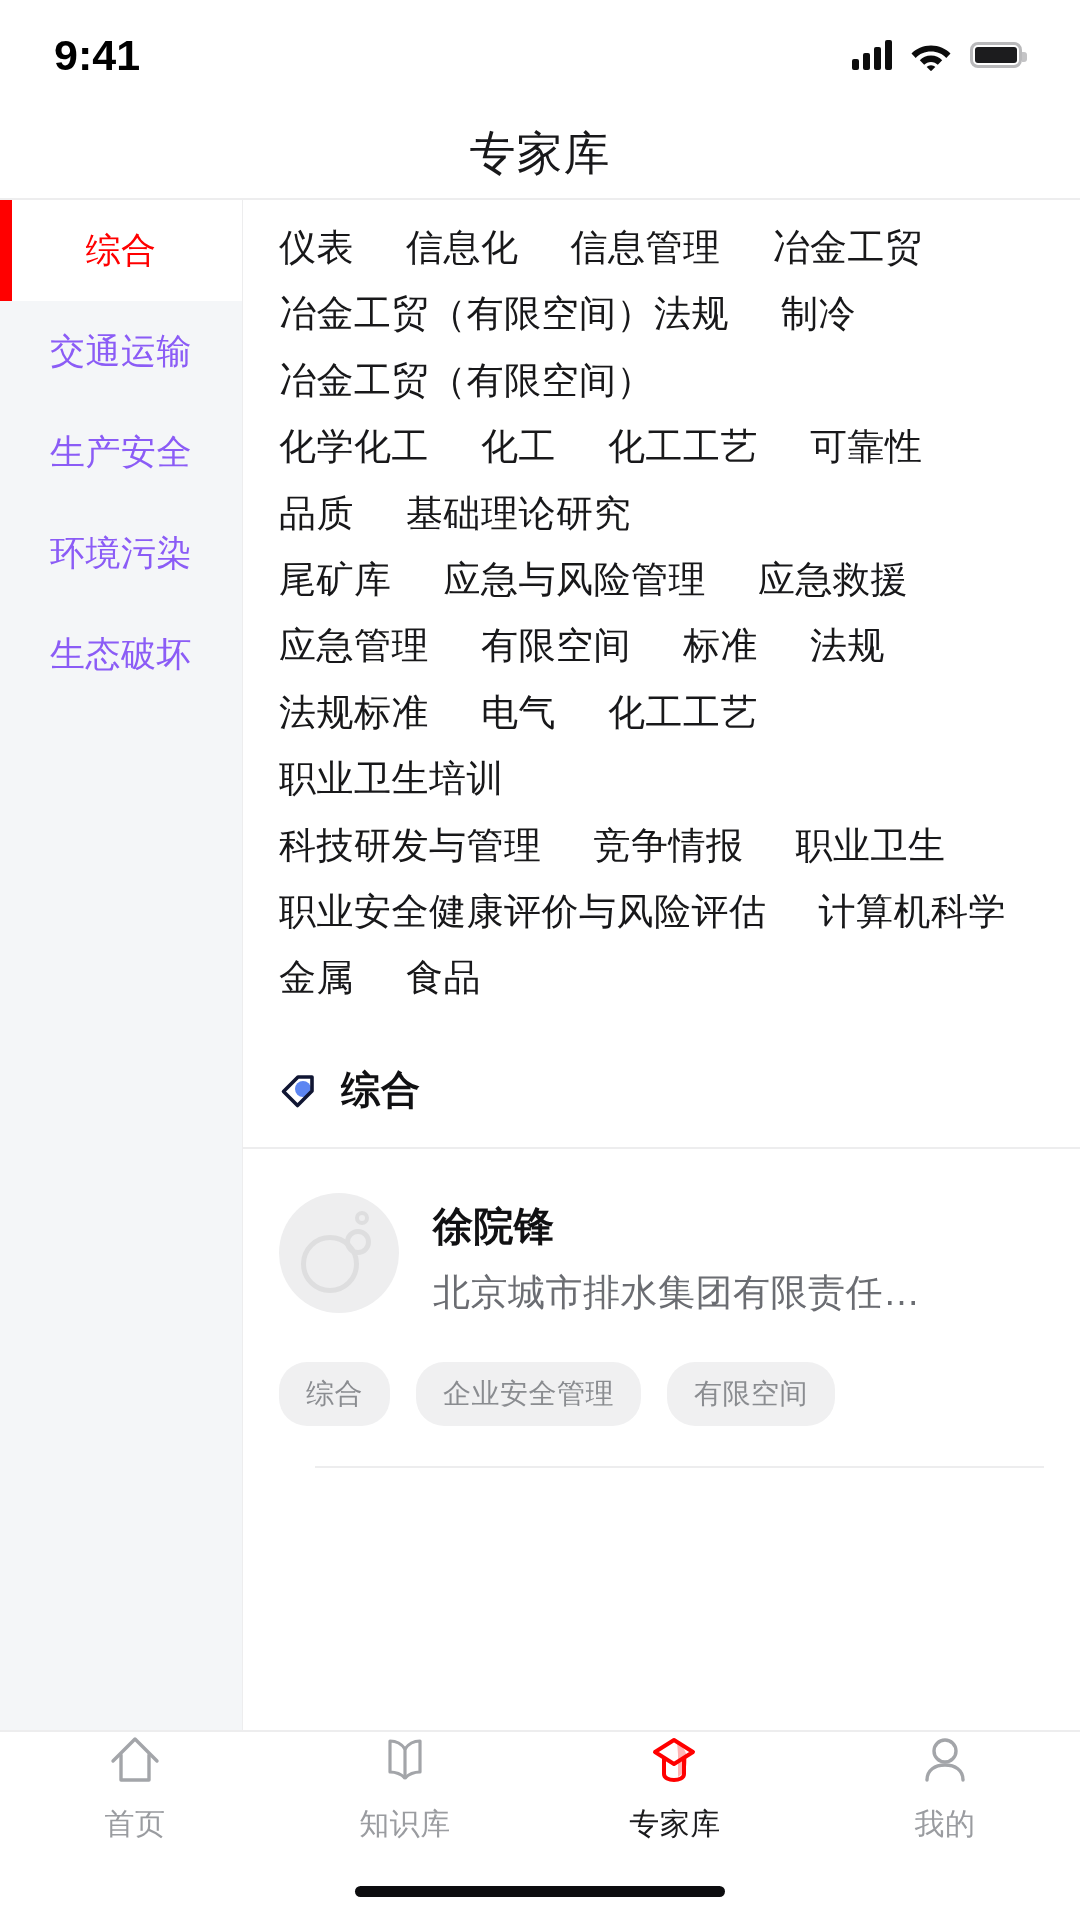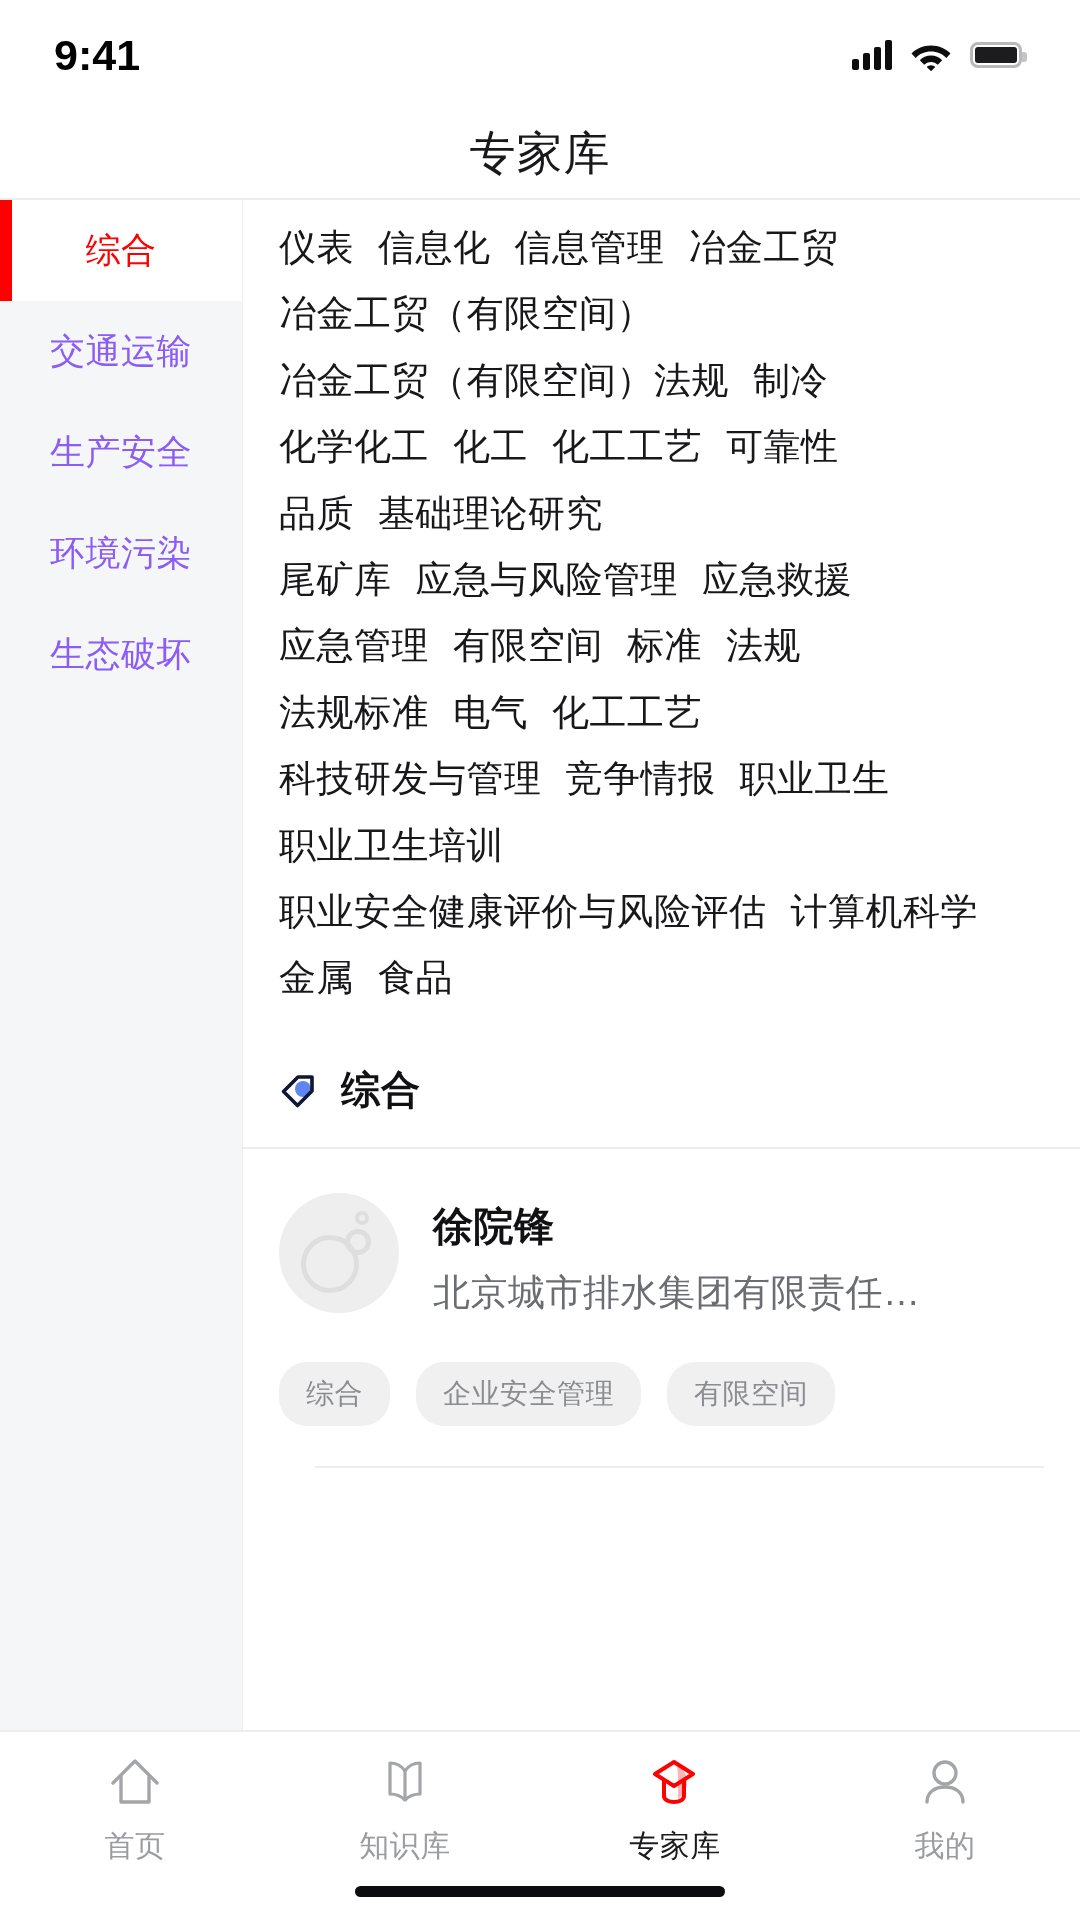--- a/index.html
+++ b/index.html
@@ -132,21 +132,21 @@
     display: flex;
     flex-direction: column;
   }
   .tagcloud {
     padding: 26px 34px 18px 36px;
   }
   .tagline {
     display: flex;
     flex-wrap: nowrap;
     align-items: center;
-    gap: 24px;
+    gap: 52px;
     margin-bottom: 22px;
     white-space: nowrap;
   }
   .tagline:last-child { margin-bottom: 0; }
   .tag-item {
     font-size: 37px;
     color: #18181a;
     letter-spacing: 0.5px;
     line-height: 1.2;
   }
@@ -236,21 +236,20 @@
   }
 
   
   .tabbar {
     flex: 0 0 190px;
     height: 190px;
     background: #ffffff;
     border-top: 2px solid #ededee;
     display: flex;
     align-items: flex-start;
-    padding-top: 22px;
   }
   .tab {
     flex: 1 1 25%;
     display: flex;
     flex-direction: column;
     align-items: center;
     gap: 16px;
   }
   .tab-icon { width: 56px; height: 56px; display:block; }
   .tab-label {
@@ -329,25 +328,25 @@
     <div class="main">
 
       <div class="tagcloud">
         <div class="tagline">
           <span class="tag-item">仪表</span>
           <span class="tag-item">信息化</span>
           <span class="tag-item">信息管理</span>
           <span class="tag-item">冶金工贸</span>
         </div>
         <div class="tagline">
-          <span class="tag-item">冶金工贸（有限空间）</span>
-        </div>
-        <div class="tagline">
           <span class="tag-item">冶金工贸（有限空间）法规</span>
           <span class="tag-item">制冷</span>
+        </div>
+        <div class="tagline">
+          <span class="tag-item">冶金工贸（有限空间）</span>
         </div>
         <div class="tagline">
           <span class="tag-item">化学化工</span>
           <span class="tag-item">化工</span>
           <span class="tag-item">化工工艺</span>
           <span class="tag-item">可靠性</span>
         </div>
         <div class="tagline">
           <span class="tag-item">品质</span>
           <span class="tag-item">基础理论研究</span>
@@ -362,26 +361,26 @@
           <span class="tag-item">有限空间</span>
           <span class="tag-item">标准</span>
           <span class="tag-item">法规</span>
         </div>
         <div class="tagline">
           <span class="tag-item">法规标准</span>
           <span class="tag-item">电气</span>
           <span class="tag-item">化工工艺</span>
         </div>
         <div class="tagline">
+          <span class="tag-item">职业卫生培训</span>
+        </div>
+        <div class="tagline">
           <span class="tag-item">科技研发与管理</span>
           <span class="tag-item">竞争情报</span>
           <span class="tag-item">职业卫生</span>
-        </div>
-        <div class="tagline">
-          <span class="tag-item">职业卫生培训</span>
         </div>
         <div class="tagline">
           <span class="tag-item">职业安全健康评价与风险评估</span>
           <span class="tag-item">计算机科学</span>
         </div>
         <div class="tagline">
           <span class="tag-item">金属</span>
           <span class="tag-item">食品</span>
         </div>
       </div>

